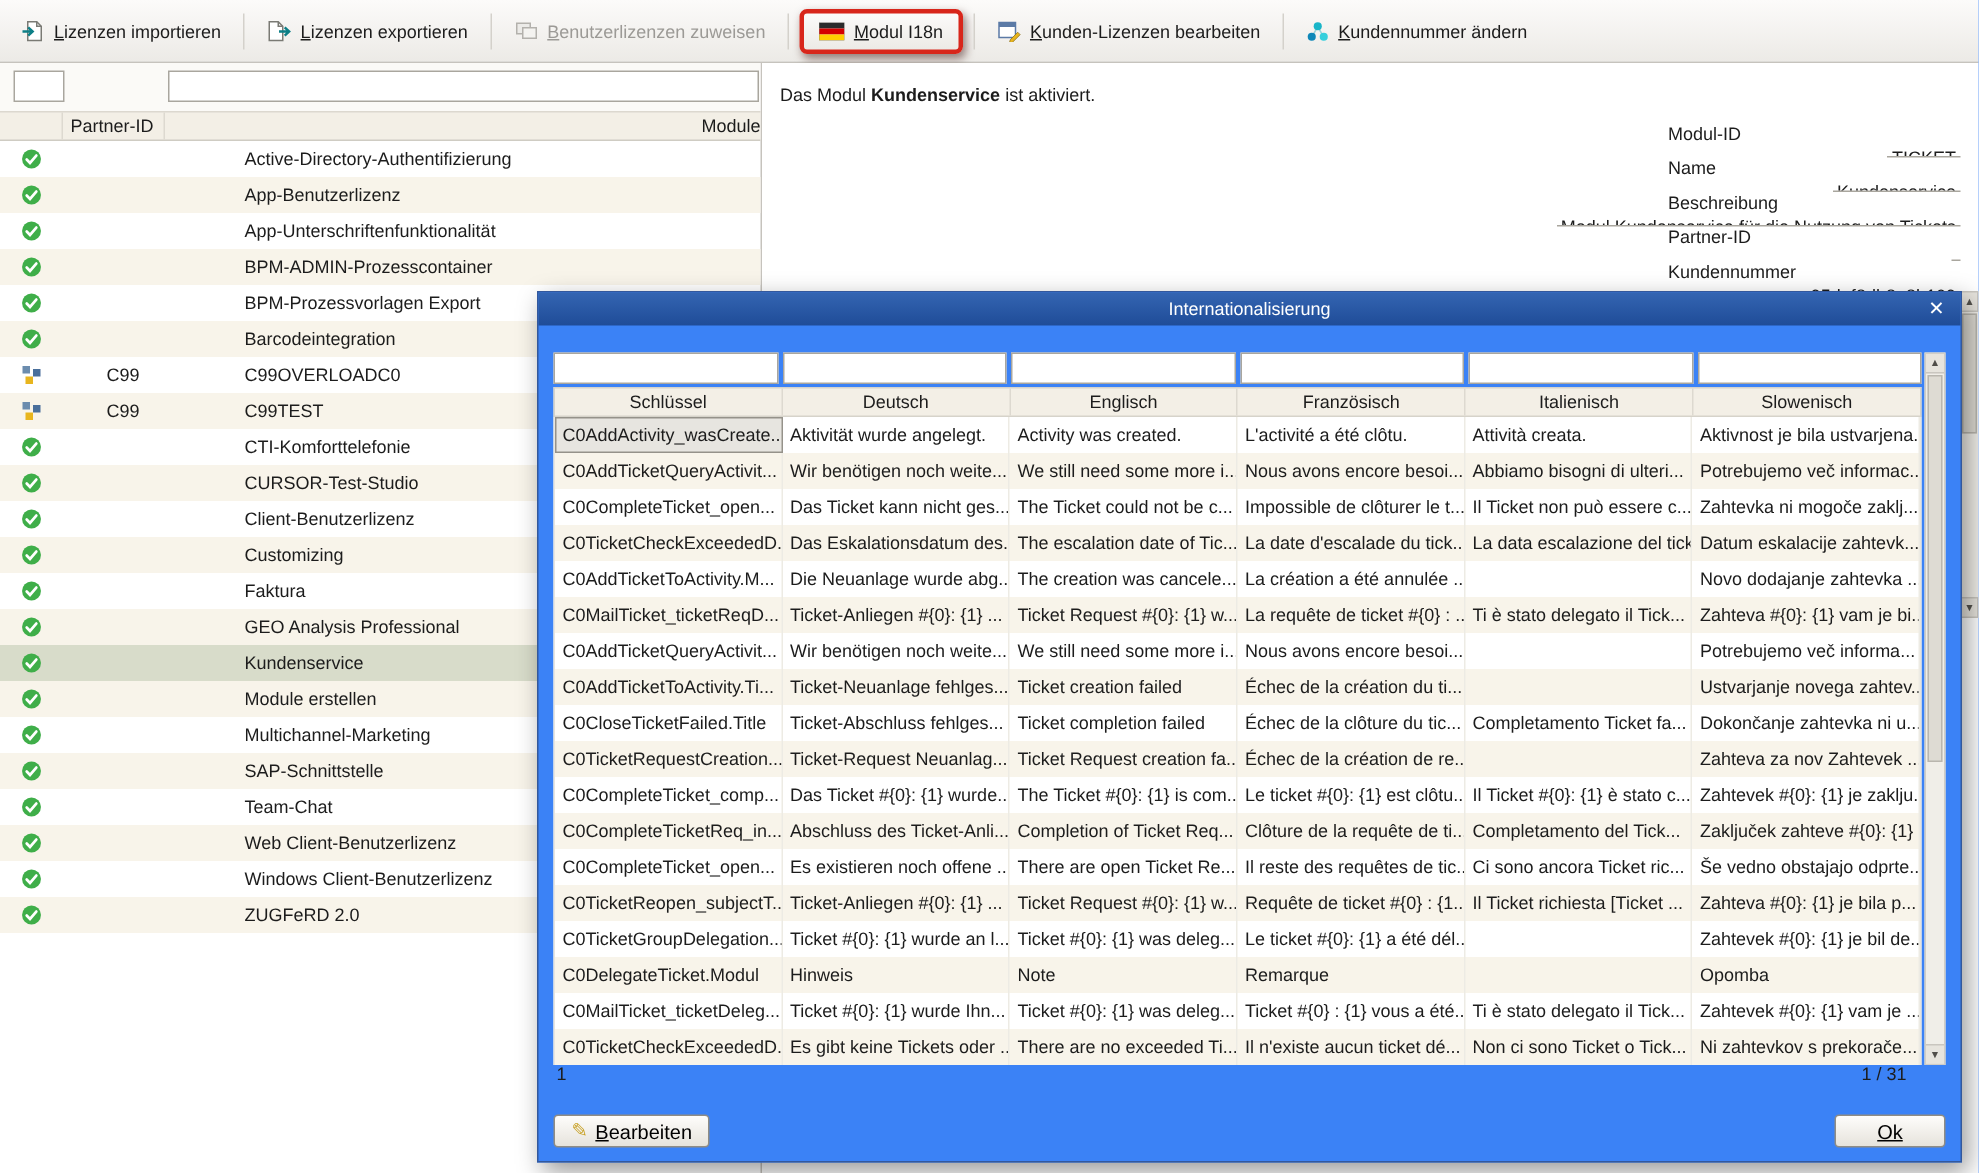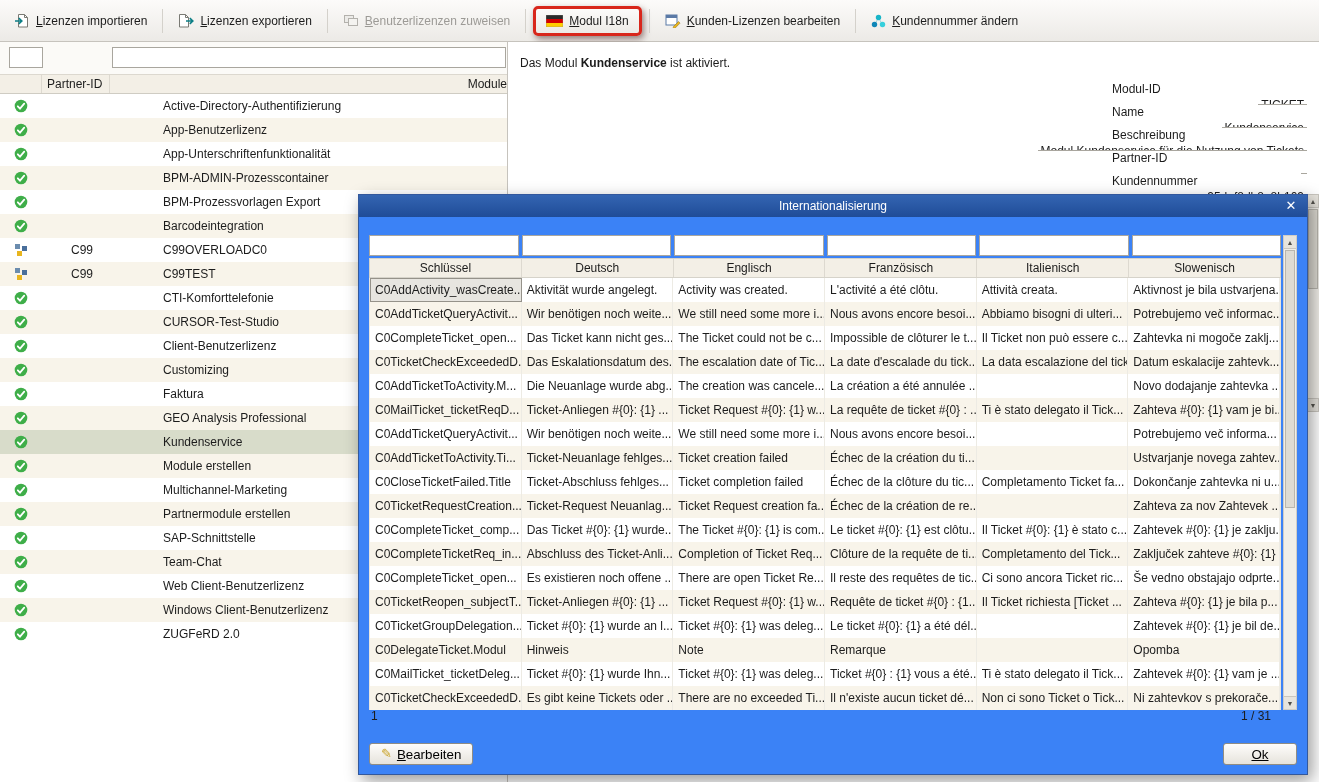--- a/index.html
+++ b/index.html
@@ -357,30 +357,20 @@
         <div class="cell-mod">Multichannel-Marketing</div>
       </div>
       <div class="lt-row">
         <div class="cell-icon">
           <svg width="14" height="14" viewBox="0 0 14 14">
             <circle cx="7" cy="7" r="6.3" fill="#3fae49"></circle>
             <path d="M3.8 7.3l2.2 2.3 4.2-4.9" stroke="#fff" stroke-width="1.8" fill="none" stroke-linecap="round"></path>
           </svg>
         </div>
         <div class="cell-pid"></div>
-        <div class="cell-mod">Partnermodule erstellen</div>
-      </div>
-      <div class="lt-row">
-        <div class="cell-icon">
-          <svg width="14" height="14" viewBox="0 0 14 14">
-            <circle cx="7" cy="7" r="6.3" fill="#3fae49"></circle>
-            <path d="M3.8 7.3l2.2 2.3 4.2-4.9" stroke="#fff" stroke-width="1.8" fill="none" stroke-linecap="round"></path>
-          </svg>
-        </div>
-        <div class="cell-pid"></div>
         <div class="cell-mod">SAP-Schnittstelle</div>
       </div>
       <div class="lt-row">
         <div class="cell-icon">
           <svg width="14" height="14" viewBox="0 0 14 14">
             <circle cx="7" cy="7" r="6.3" fill="#3fae49"></circle>
             <path d="M3.8 7.3l2.2 2.3 4.2-4.9" stroke="#fff" stroke-width="1.8" fill="none" stroke-linecap="round"></path>
           </svg>
         </div>
         <div class="cell-pid"></div>

